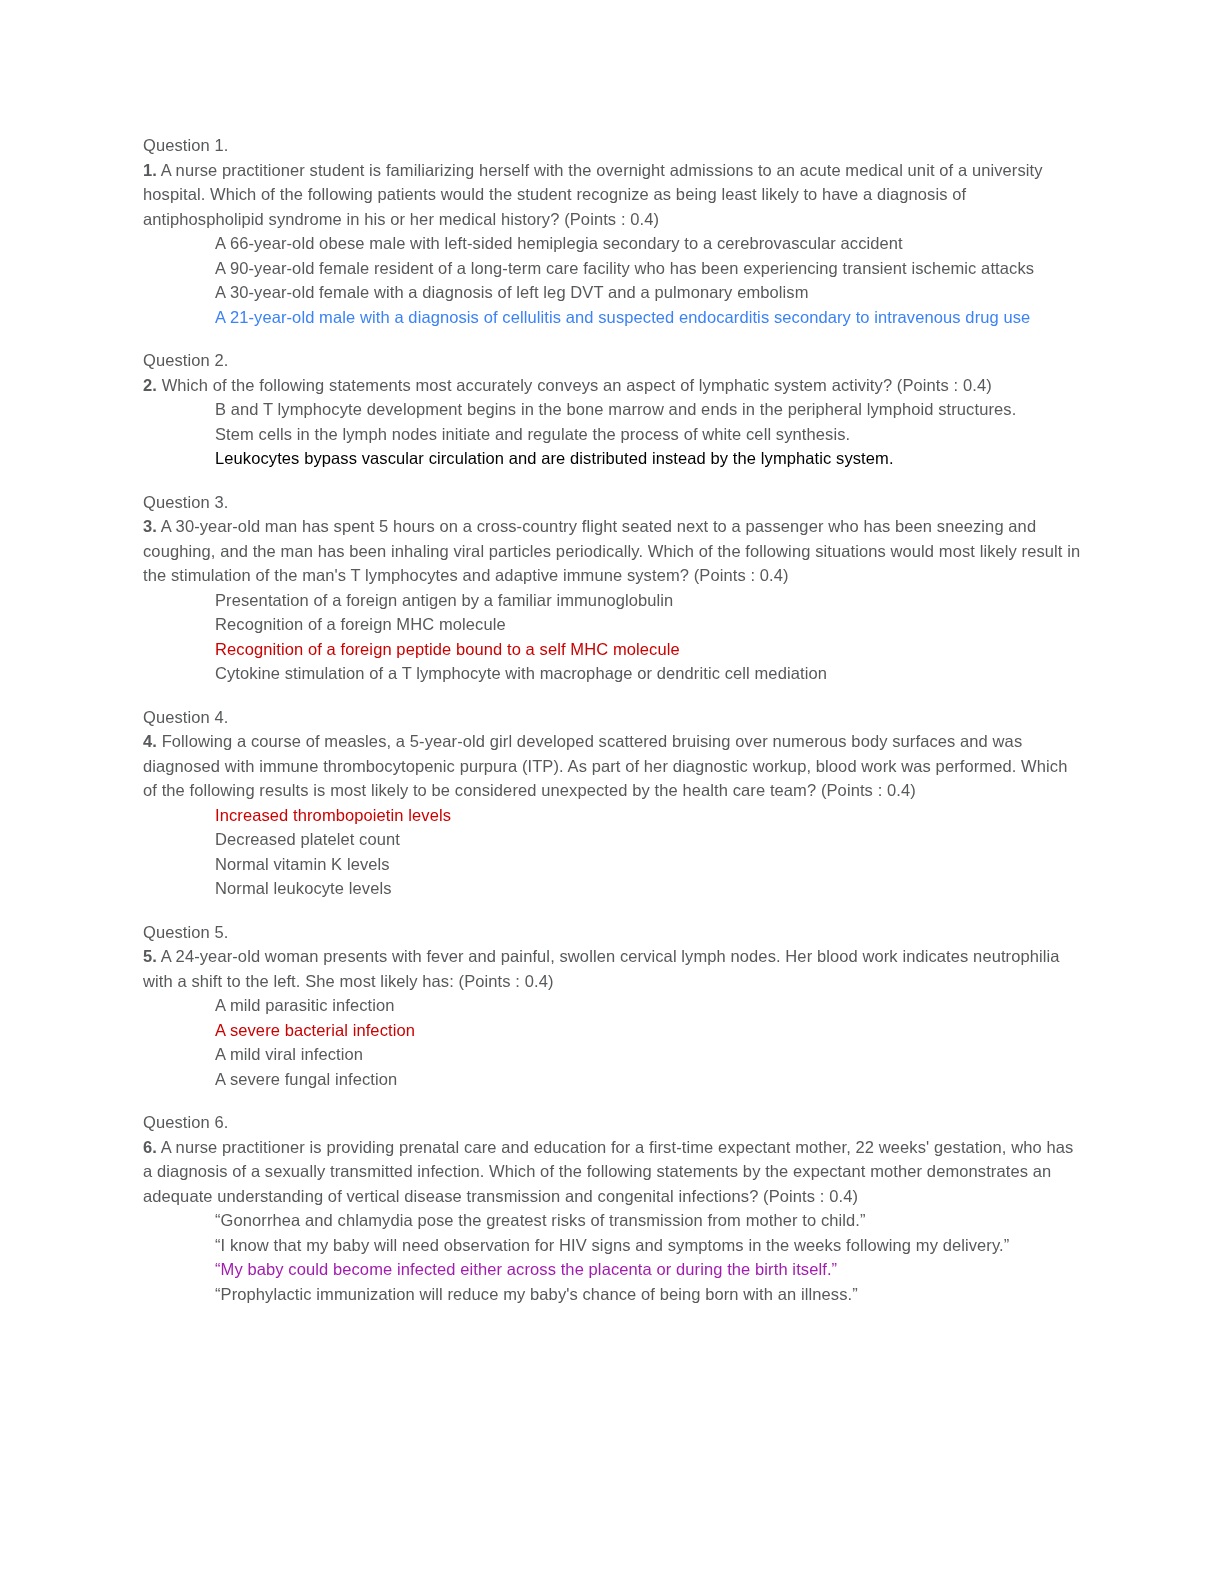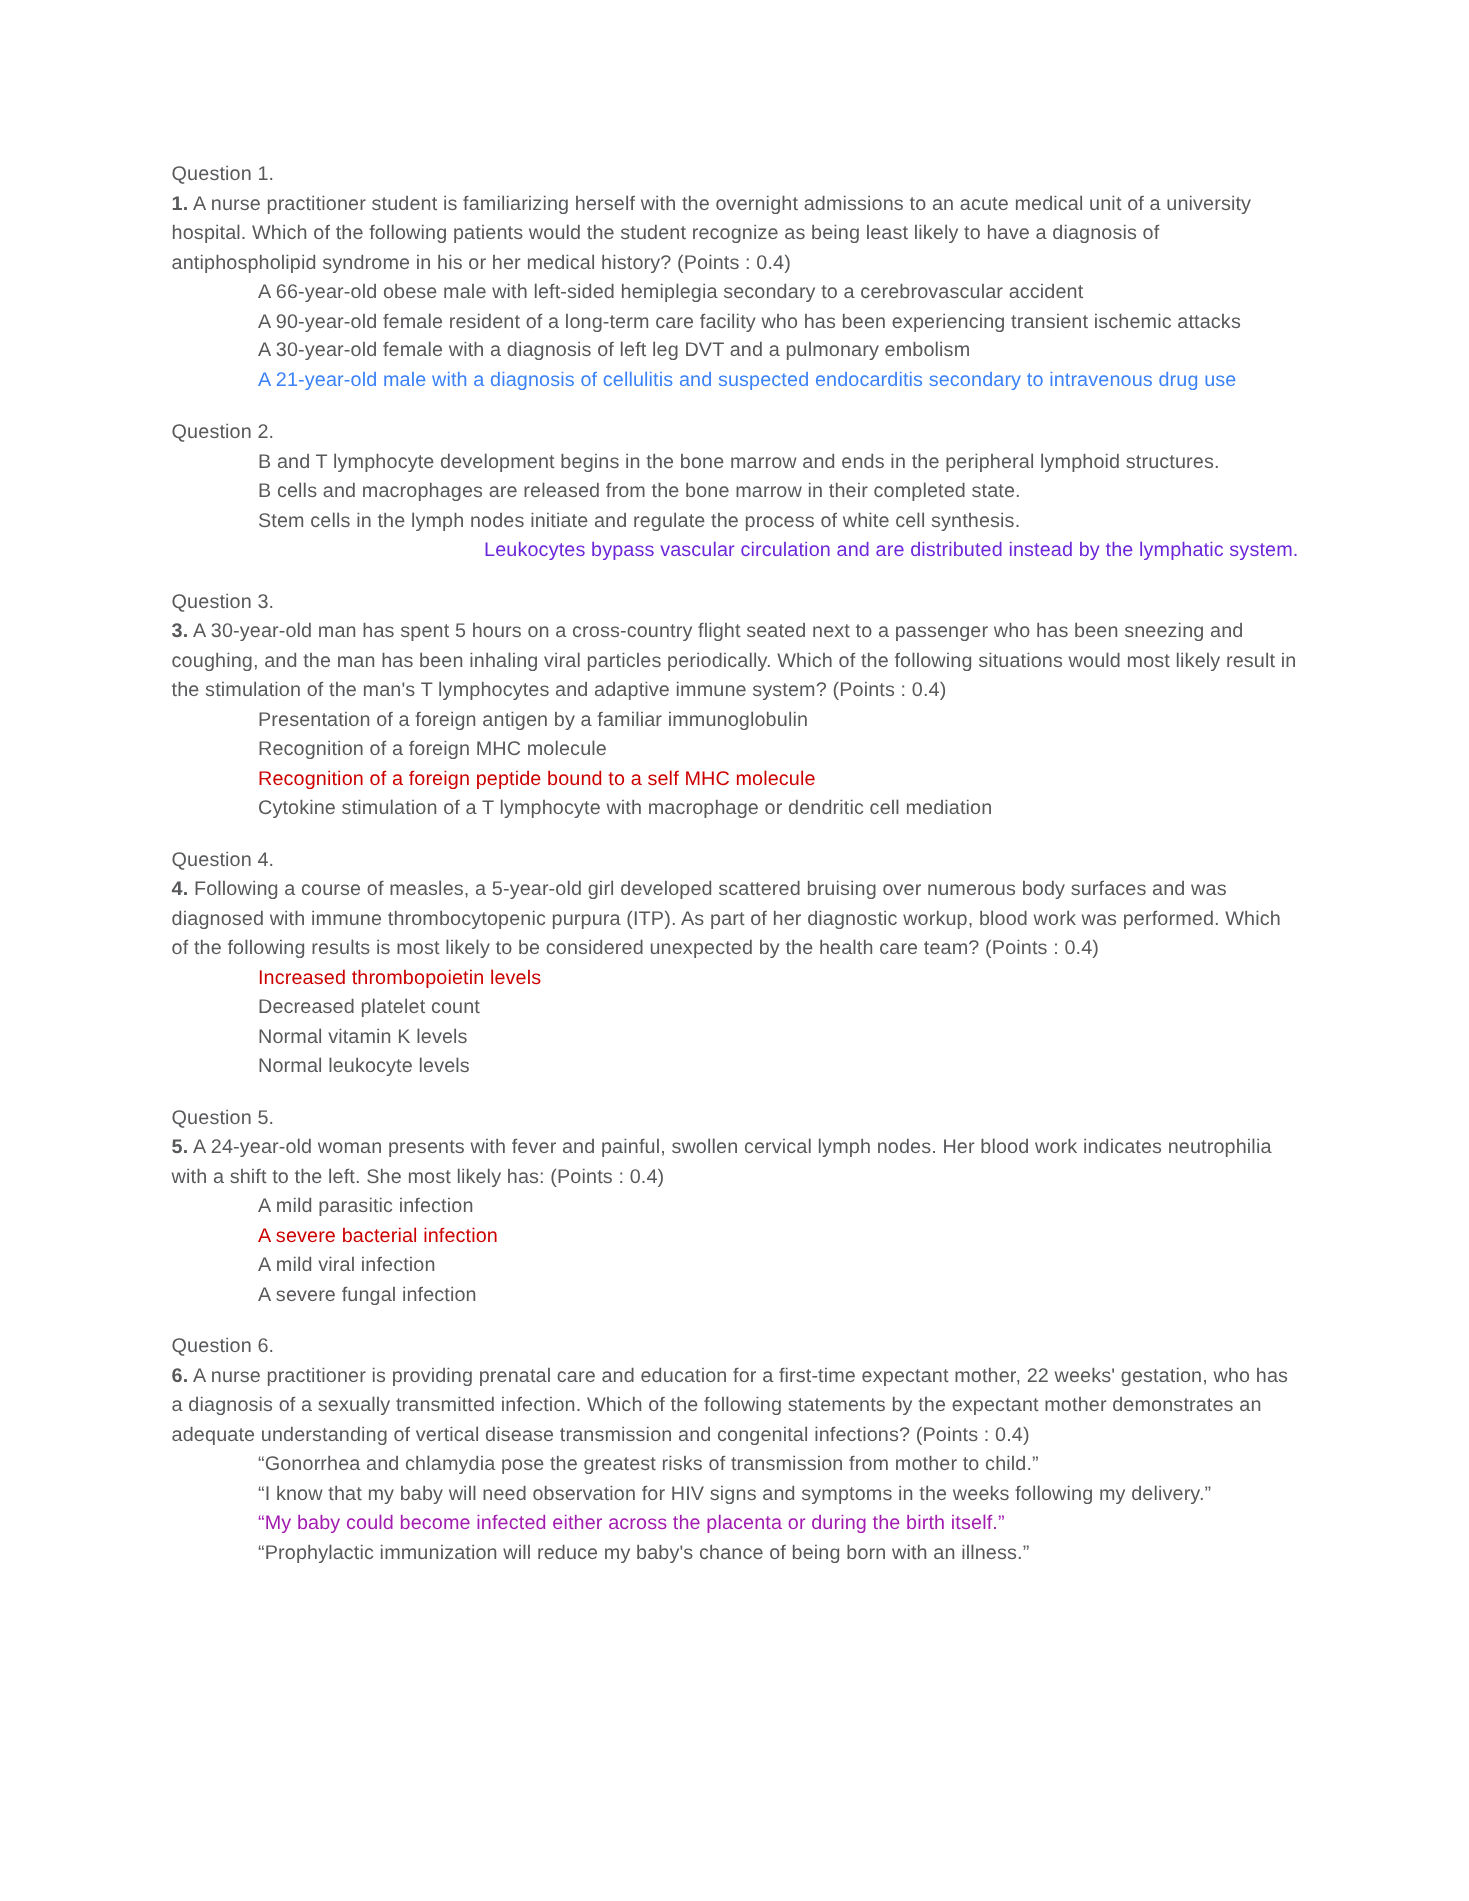--- a/index.html
+++ b/index.html
@@ -37,24 +37,24 @@
     <p class="q-title">Question 1.</p>
     <p class="q-body"><b class="q-num">1.</b><span> A nurse practitioner student is familiarizing herself with the overnight admissions to an acute medical unit of a university hospital. Which of the following patients would the student recognize as being least likely to have a diagnosis of antiphospholipid syndrome in his or her medical history? (Points : 0.4)</span></p>
   <p class="option">A 66-year-old obese male with left-sided hemiplegia secondary to a cerebrovascular accident</p>
         <p class="option">A 90-year-old female resident of a long-term care facility who has been experiencing transient ischemic attacks</p>
         <p class="option">A 30-year-old female with a diagnosis of left leg DVT and a pulmonary embolism</p>
         <p class="option" style="color: #3b82f6;">A 21-year-old male with a diagnosis of cellulitis and suspected endocarditis secondary to intravenous drug use</p>
       </section>
 
   <section class="question">
     <p class="q-title">Question 2.</p>
+    <p class="q-body"><b class="q-num">2.</b><span> Which of the following statements most accurately conveys an aspect of lymphatic system activity? (Points : 0.4)</span></p>
   <p class="option">B and T lymphocyte development begins in the bone marrow and ends in the peripheral lymphoid structures.</p>
-        <p class="option">B cells and macrophages are released from the bone marrow in their completed state.</p>
         <p class="option">Stem cells in the lymph nodes initiate and regulate the process of white cell synthesis.</p>
-        <p class="option" style="color: #6d28d9; text-align: right;">Leukocytes bypass vascular circulation and are distributed instead by the lymphatic system.</p>
+        <p class="option" style="color: #000000;">Leukocytes bypass vascular circulation and are distributed instead by the lymphatic system.</p>
       </section>
 
   <section class="question">
     <p class="q-title">Question 3.</p>
     <p class="q-body"><b class="q-num">3.</b><span> A 30-year-old man has spent 5 hours on a cross-country flight seated next to a passenger who has been sneezing and coughing, and the man has been inhaling viral particles periodically. Which of the following situations would most likely result in the stimulation of the man's T lymphocytes and adaptive immune system? (Points : 0.4)</span></p>
   <p class="option">Presentation of a foreign antigen by a familiar immunoglobulin</p>
         <p class="option">Recognition of a foreign MHC molecule</p>
         <p class="option" style="color: rgb(204, 0, 0);">Recognition of a foreign peptide bound to a self MHC molecule</p>
         <p class="option">Cytokine stimulation of a T lymphocyte with macrophage or dendritic cell mediation</p>
       </section>

